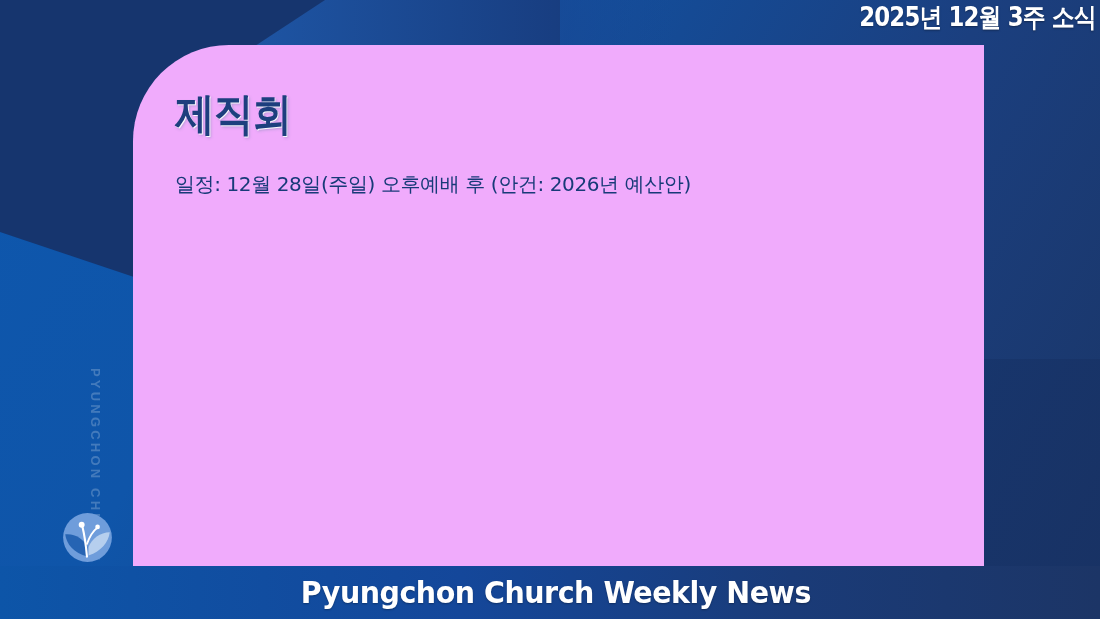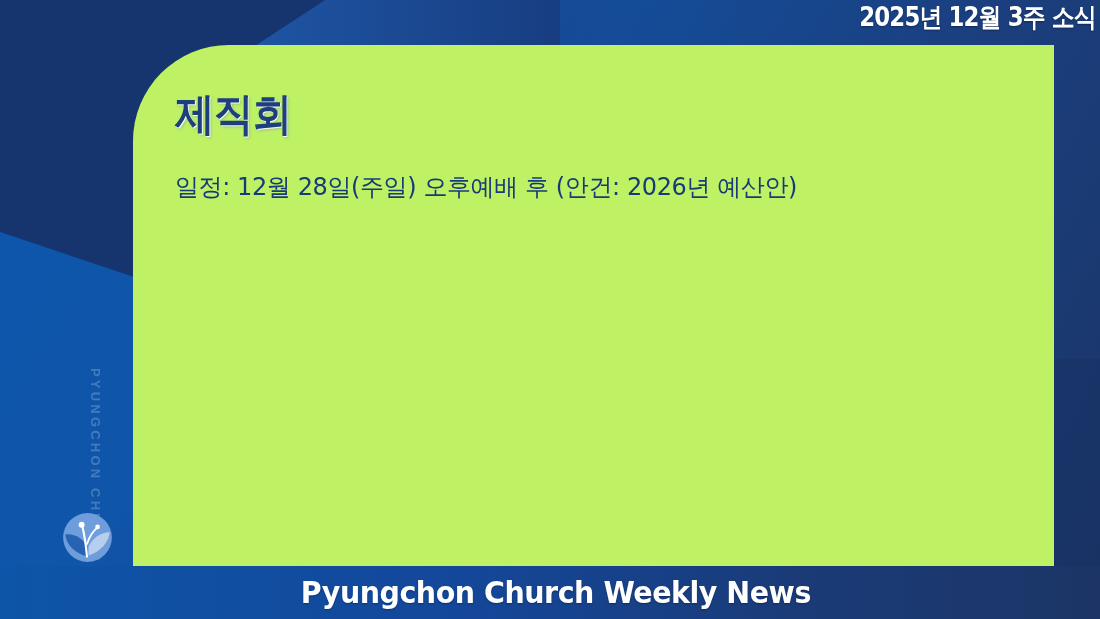--- a/index.html
+++ b/index.html
@@ -74,23 +74,23 @@
     transform-origin:right center;
     white-space:nowrap;
     text-shadow:0 1px 2px rgba(0,0,0,0.35);
   }
 
   
   .card {
     position:absolute;
     left:133px;
     top:45px;
-    width:921px;
+    width:851px;
     height:521px;
-    background:#bef264;
+    background:#f0abfc;
     border-top-left-radius:96px;
     z-index:4;
   }
 
   .card-title {
     position:absolute;
     left:42px;
     top:40px;
     color:#1d3f7e;
     font-size:44px;
@@ -102,21 +102,21 @@
     white-space:nowrap;
     text-shadow:1px 1px 0 rgba(255,255,255,0.9), 2px 2px 3px rgba(120,140,175,0.45);
   }
 
   .card-body {
     position:absolute;
     left:42px;
     top:124px;
     right:40px;
     color:#173a78;
-    font-size:24px;
+    font-size:20px;
     line-height:1.5;
     font-weight:500;
     font-family:"DejaVu Sans", sans-serif;
     letter-spacing:-0.4px;
   }
 
   
   .rail-vertical-text {
     position:absolute;
     left:88px;

